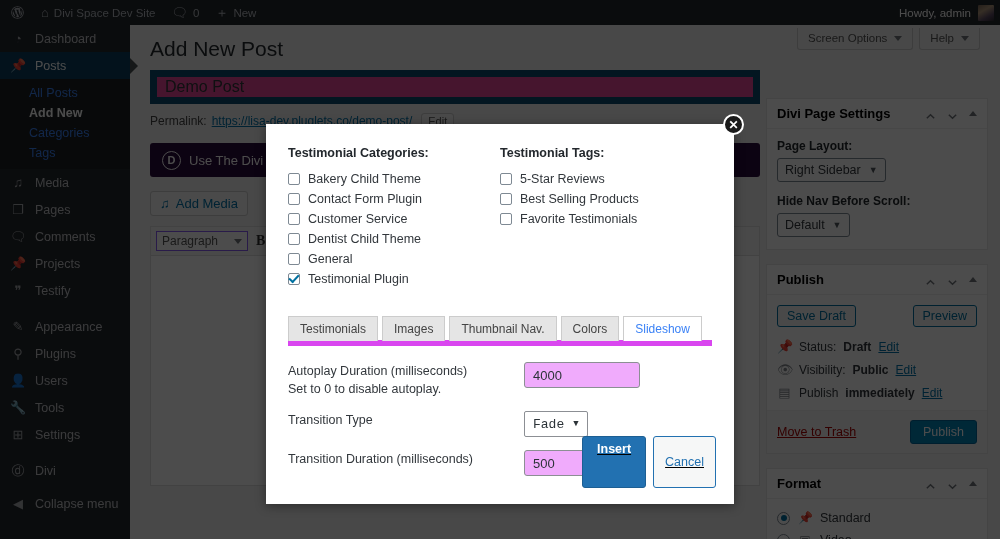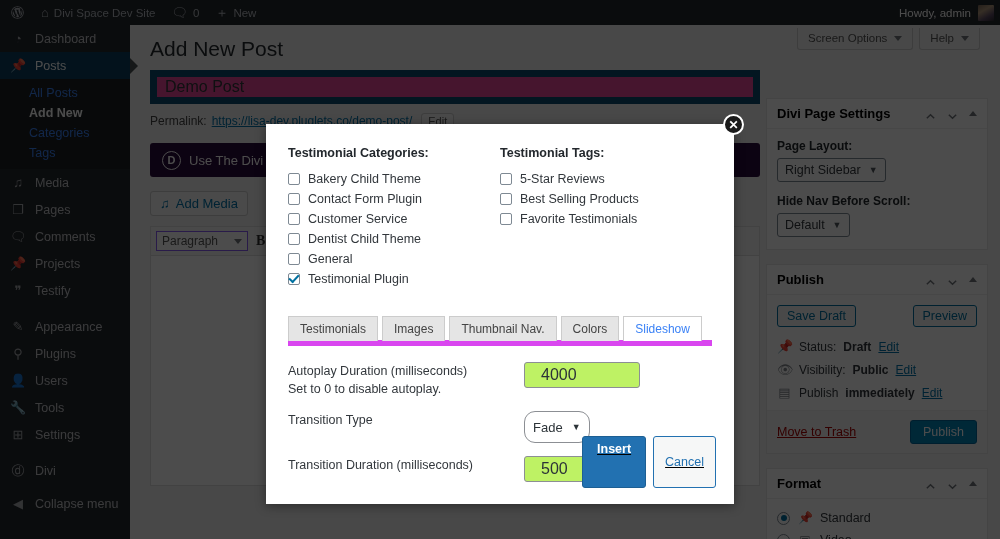--- a/index.html
+++ b/index.html
@@ -158,26 +158,26 @@
     background:#e5e5e5; border:1px solid #ccc; border-bottom:none; margin-right:4px;
     font-size:12px; color:#444; padding:5px 11px; position:relative; top:1px;
   }
   .tab.active { background:#fff; color:#3b82f6; font-weight:normal; }
 
   .form-area { padding:16px 22px 0; }
   .frow { display:flex; align-items:flex-start; margin-bottom:13px; }
   .frow .lbl { width:236px; font-size:12.5px; color:#32373c; line-height:1.45; }
   .frow .lbl .hint { display:block; }
   .txtin {
-    width:116px; height:26px; border:1px solid #8c8f94; border-radius:3px; background:#bef264;
-    font-size:16px; color:#2c3338; padding:0 16px; display:flex; align-items:center;
+    width:116px; height:26px; border:1px solid #8c8f94; border-radius:3px; background:#f0abfc;
+    font-size:13px; color:#2c3338; padding:0 8px; display:flex; align-items:center;
   }
   .selin {
-    height:32px; border:1px solid #8c8f94; border-radius:11px; background:#fff;
-    font-size:13px; color:#2c3338; padding:0 8px; display:inline-flex; align-items:center; gap:9px;
+    height:26px; border:1px solid #8c8f94; border-radius:2px; background:#fff;
+    font-size:13px; color:#2c3338; padding:0 8px; display:inline-flex; align-items:center; gap:9px;font-family:Liberation Mono, monospace;
   }
   .modal-footer { position:absolute; right:18px; bottom:16px; display:flex; gap:7px;text-decoration:underline; }
   .m-insert { background:#2271b1; border:1px solid #1d5f93; border-radius:3px; color:#fff; font-size:12.5px; font-weight:bold; padding:5px 14px; }
   .m-cancel { background:#f6f7f7; border:1px solid #2271b1; border-radius:3px; color:#2271b1; font-size:12.5px; padding:18px 11px; }
 </style>
 </head>
 <body>
 
 <div class="screen">
 

